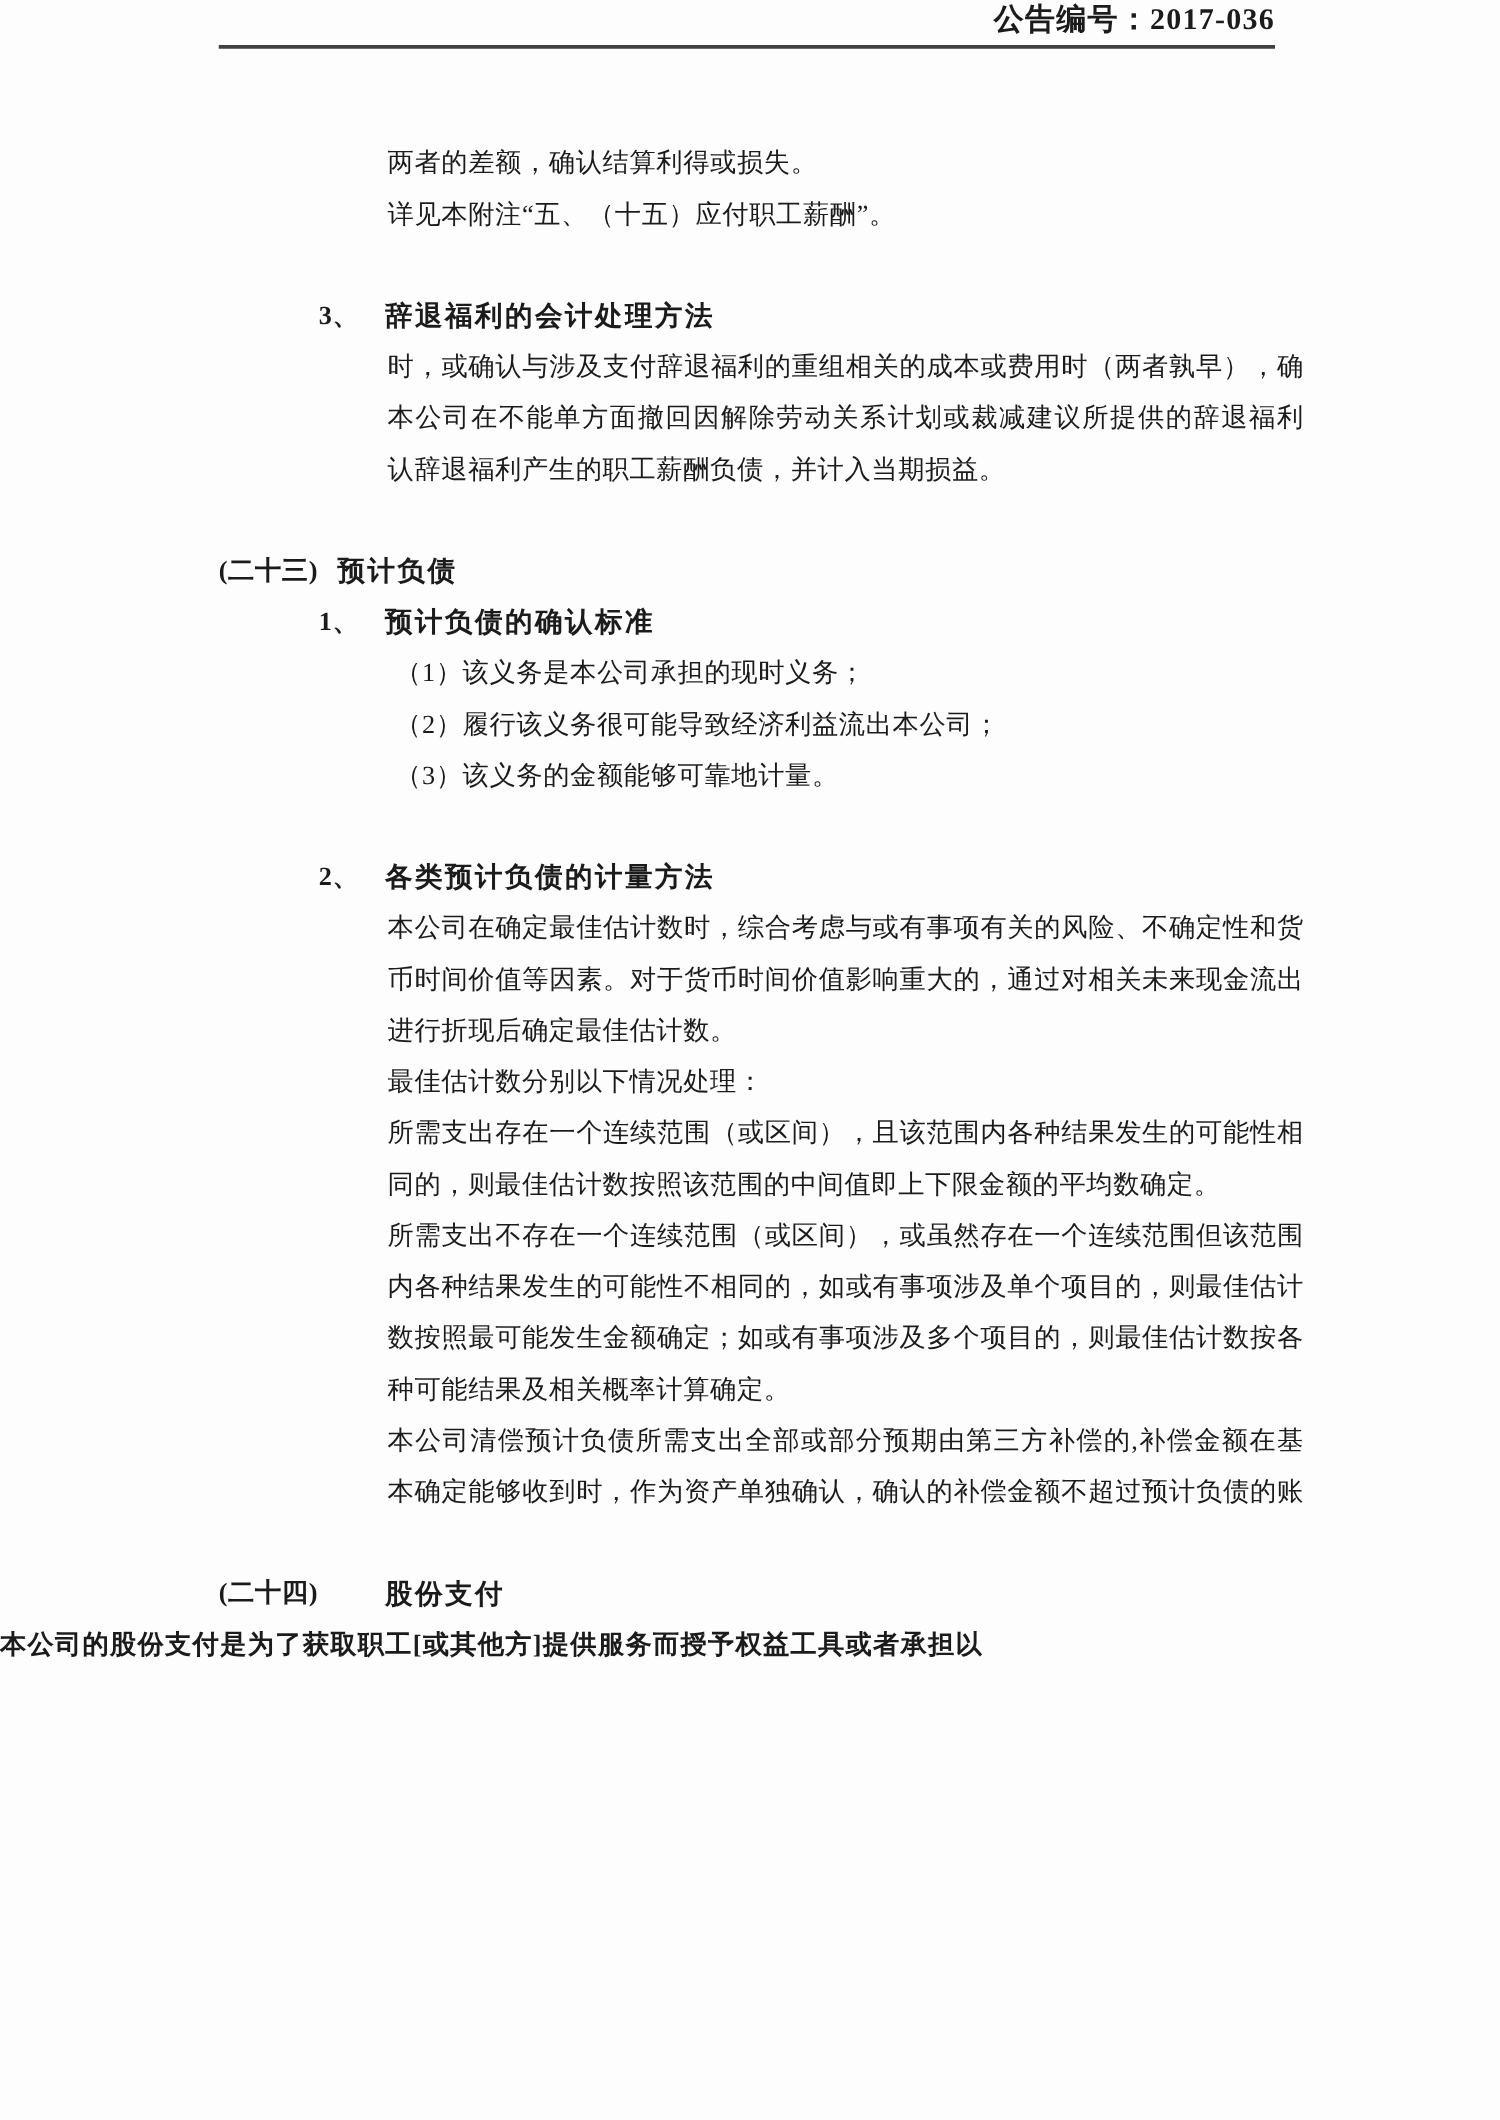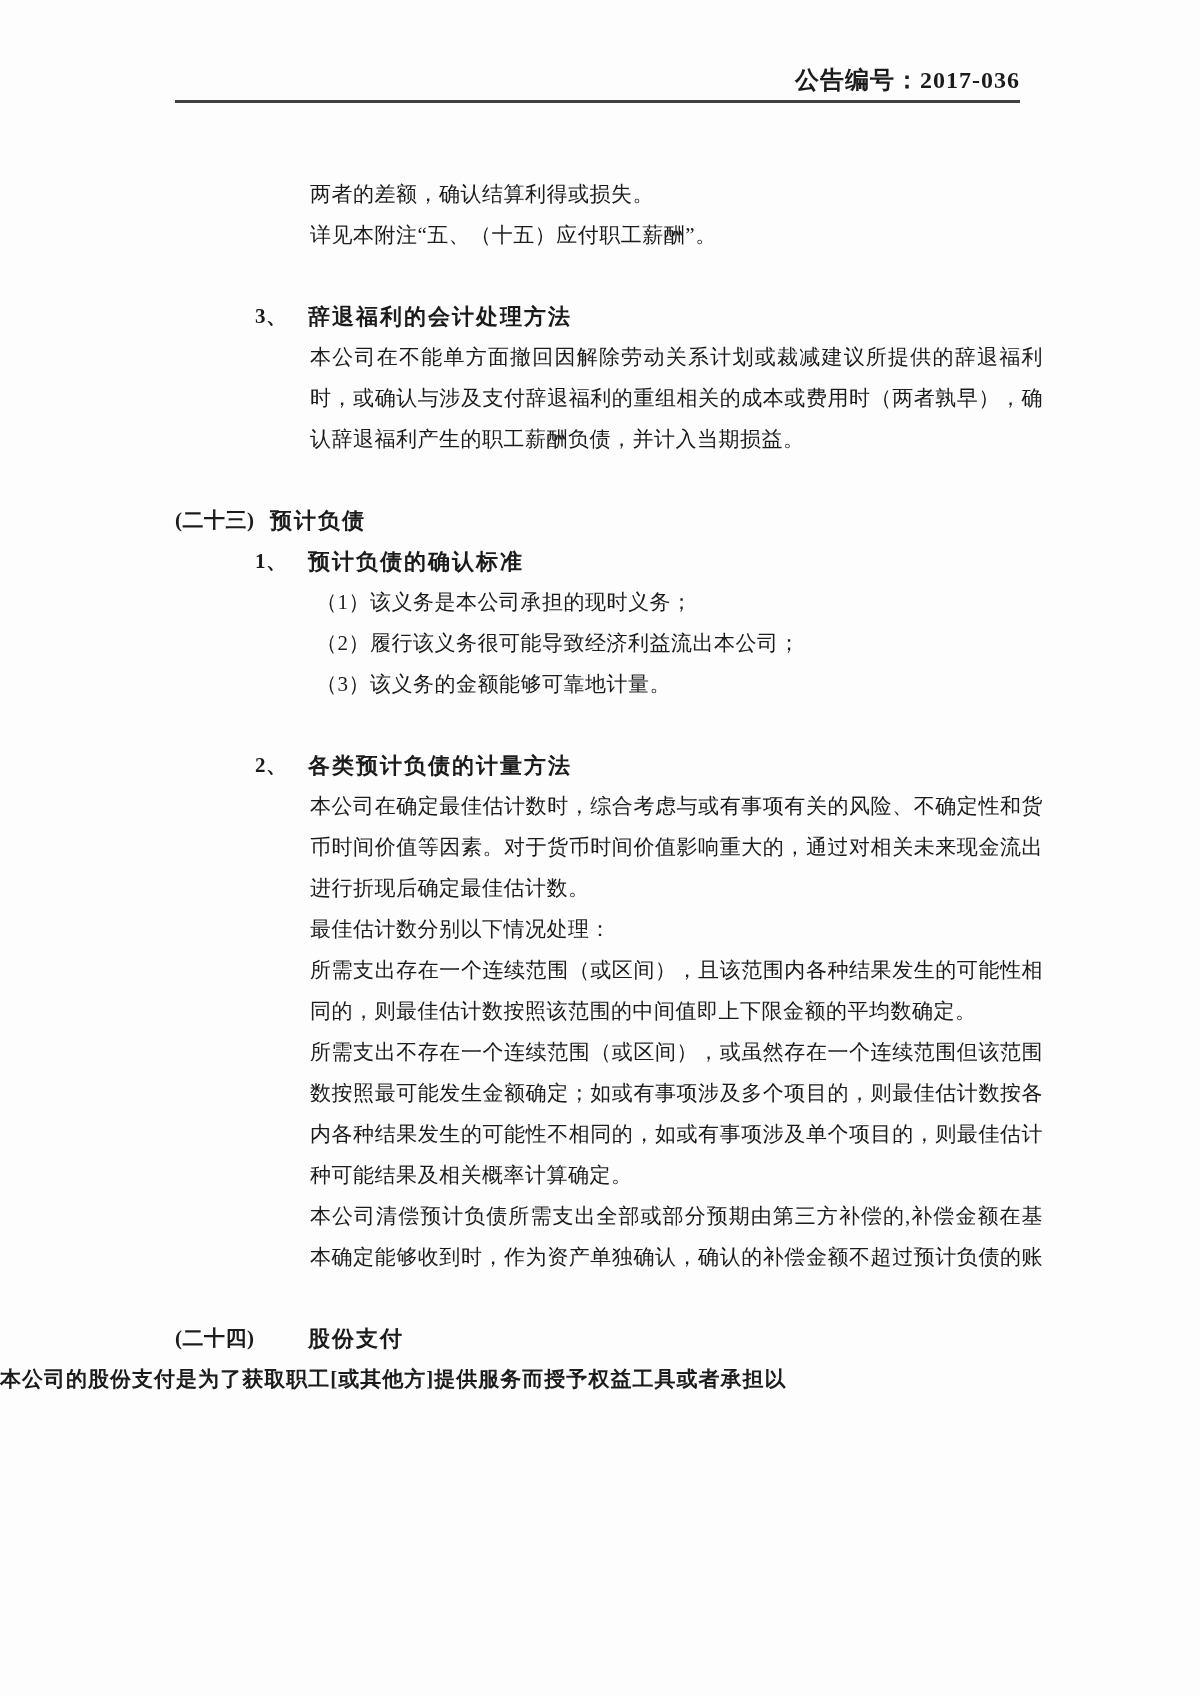--- a/index.html
+++ b/index.html
@@ -6,21 +6,20 @@
   .page {
     position: relative;
     width: 1200px;
     height: 1696px;
     background: #fdfdfd;
     font-family: "Liberation Serif", "DejaVu Serif", serif;
     color: #1b1b1b;
     overflow: hidden;
   }
   .header {
-    padding-top: 64px;
     margin-right: 180px;
     text-align: right;
     font-size: 24px;
     font-weight: 700;
     line-height: 32px;
     letter-spacing: 1px;
     white-space: nowrap;
   }
   .rule {
     margin: 4px 180px 0 175px;
@@ -63,22 +62,22 @@
   <div class="block-intro">
     <div class="line">两者的差额，确认结算利得或损失。</div>
     <div class="line">详见本附注“五、（十五）应付职工薪酬”。</div>
   </div>
 
   <div class="hrow ml255 gap-top">
     <div class="line num53">3、</div>
     <div class="line htitle">辞退福利的会计处理方法</div>
   </div>
   <div class="body310">
+    <div class="line fill">时，或确认与涉及支付辞退福利的重组相关的成本或费用时（两者孰早），确</div>
     <div class="line fill">本公司在不能单方面撤回因解除劳动关系计划或裁减建议所提供的辞退福利</div>
-    <div class="line fill">时，或确认与涉及支付辞退福利的重组相关的成本或费用时（两者孰早），确</div>
     <div class="line">认辞退福利产生的职工薪酬负债，并计入当期损益。</div>
   </div>
 
   <div class="hrow ml175 gap-top">
     <div class="line num95">(二十三)</div>
     <div class="line htitle">预计负债</div>
   </div>
 
   <div class="hrow ml255">
     <div class="line num53">1、</div>
@@ -95,22 +94,22 @@
     <div class="line htitle">各类预计负债的计量方法</div>
   </div>
   <div class="body310">
     <div class="line fill">本公司在确定最佳估计数时，综合考虑与或有事项有关的风险、不确定性和货</div>
     <div class="line fill">币时间价值等因素。对于货币时间价值影响重大的，通过对相关未来现金流出</div>
     <div class="line">进行折现后确定最佳估计数。</div>
     <div class="line">最佳估计数分别以下情况处理：</div>
     <div class="line fill">所需支出存在一个连续范围（或区间），且该范围内各种结果发生的可能性相</div>
     <div class="line">同的，则最佳估计数按照该范围的中间值即上下限金额的平均数确定。</div>
     <div class="line fill">所需支出不存在一个连续范围（或区间），或虽然存在一个连续范围但该范围</div>
+    <div class="line fill">内各种结果发生的可能性不相同的，如或有事项涉及单个项目的，则最佳估计</div>
     <div class="line fill">数按照最可能发生金额确定；如或有事项涉及多个项目的，则最佳估计数按各</div>
-    <div class="line fill">内各种结果发生的可能性不相同的，如或有事项涉及单个项目的，则最佳估计</div>
     <div class="line">种可能结果及相关概率计算确定。</div>
     <div class="line fill">本公司清偿预计负债所需支出全部或部分预期由第三方补偿的,补偿金额在基</div>
     <div class="line fill">本确定能够收到时，作为资产单独确认，确认的补偿金额不超过预计负债的账</div>
   </div>
 
   <div class="hrow ml175 gap-top">
     <div class="line num133">(二十四)</div>
     <div class="line htitle">股份支付</div>
   </div>
   <div class="body255">

